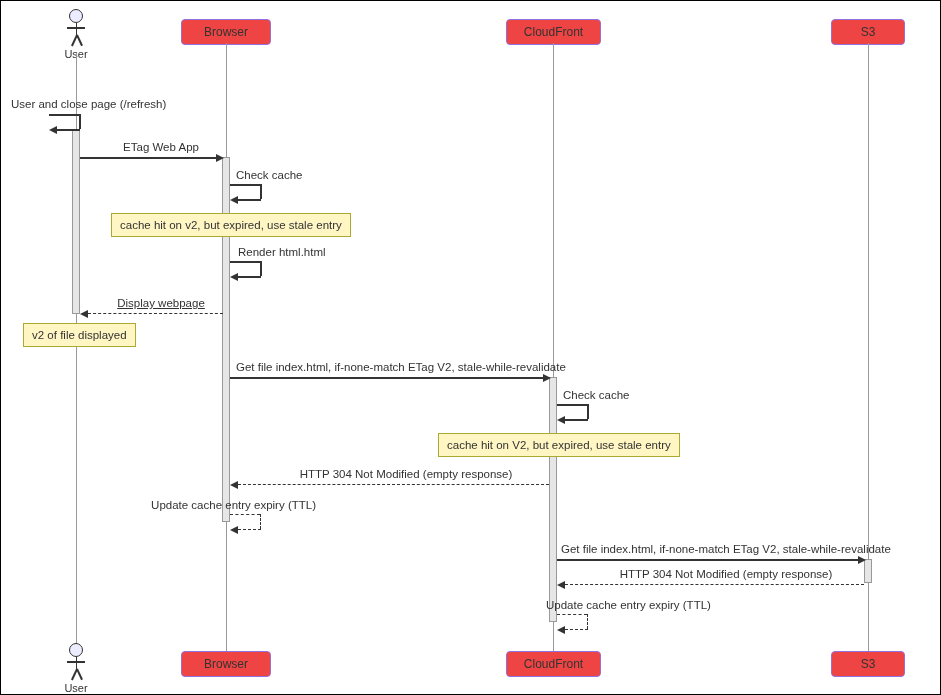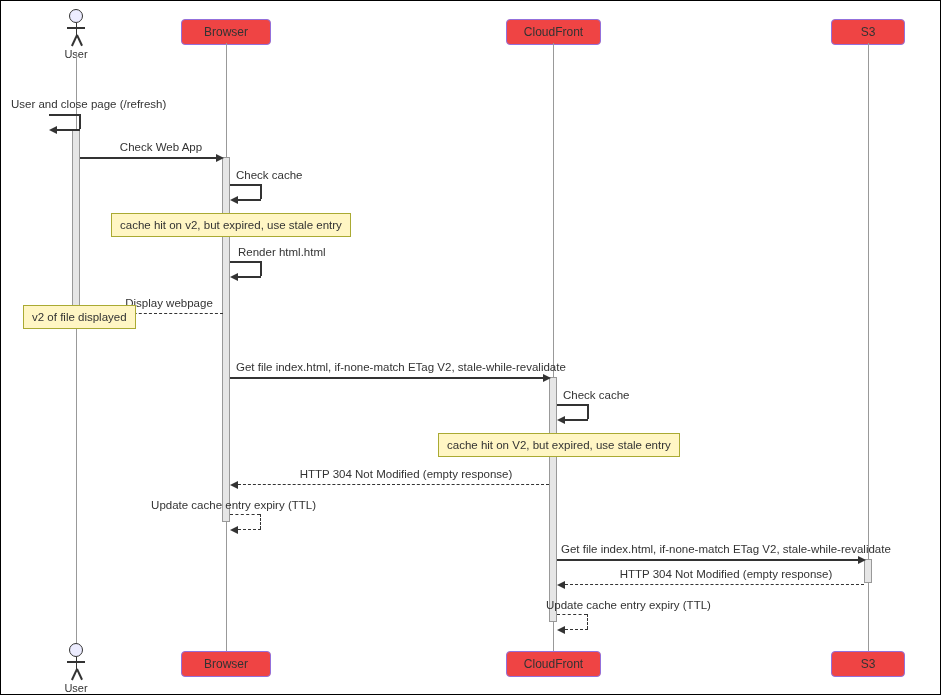--- a/index.html
+++ b/index.html
@@ -55,21 +55,21 @@
   <div class="msg-label" style="left:10px; top:97px; width:180px; text-align:left;">User and close page (/refresh)</div>
   <div class="self-loop" style="left:48px; top:113px;">
     <div class="h1"></div>
       <div class="v"></div>
       <div class="h2"></div>
       <div class="ah"></div>
   </div>
 
   <div class="activation" style="left:71px; top:128px; height:185px;"></div>
 
-  <div class="msg-label" style="left:100px; top:140px; width:120px;">Check Web App</div>
+  <div class="msg-label" style="left:100px; top:140px; width:120px;">ETag Web App</div>
   <div class="arrow-line" style="left:79px; top:156px; width:138px;"></div>
   <div class="arrow-head-right" style="left:215px; top:152.5px;"></div>
 
   <div class="activation" style="left:221px; top:156px; height:365px;"></div>
 
   <div class="msg-label" style="left:235px; top:168px;">Check cache</div>
   <div class="self-loop" style="left:229px; top:183px;">
     <div class="h1"></div>
       <div class="v"></div>
       <div class="h2"></div>
@@ -79,25 +79,25 @@
   <div class="note" style="left:110px; top:212px;">cache hit on v2, but expired, use stale entry</div>
 
   <div class="msg-label" style="left:237px; top:245px;">Render html.html</div>
   <div class="self-loop" style="left:229px; top:260px;">
     <div class="h1"></div>
       <div class="v"></div>
       <div class="h2"></div>
       <div class="ah"></div>
   </div>
 
-  <div class="msg-label" style="left:108px; top:296px; width:120px;">Display webpage</div>
+  <div class="msg-label" style="left:100px; top:296px; width:120px;text-decoration:underline;">Display webpage</div>
   <div class="arrow-dashed" style="left:87px; top:312px; width:135px;"></div>
   <div class="arrow-head-left" style="left:79px; top:308.5px;"></div>
 
-  <div class="note" style="left:22px; top:304px;">v2 of file displayed</div>
+  <div class="note" style="left:22px; top:322px;">v2 of file displayed</div>
 
   <div class="msg-label" style="left:235px; top:360px; width:310px;">Get file index.html, if-none-match ETag V2, stale-while-revalidate</div>
   <div class="arrow-line" style="left:229px; top:376px; width:315px;"></div>
   <div class="arrow-head-right" style="left:542px; top:372.5px;"></div>
 
   <div class="activation" style="left:548px; top:376px; height:245px;"></div>
 
   <div class="msg-label" style="left:562px; top:388px;">Check cache</div>
   <div class="self-loop" style="left:556px; top:403px;">
     <div class="h1"></div>

